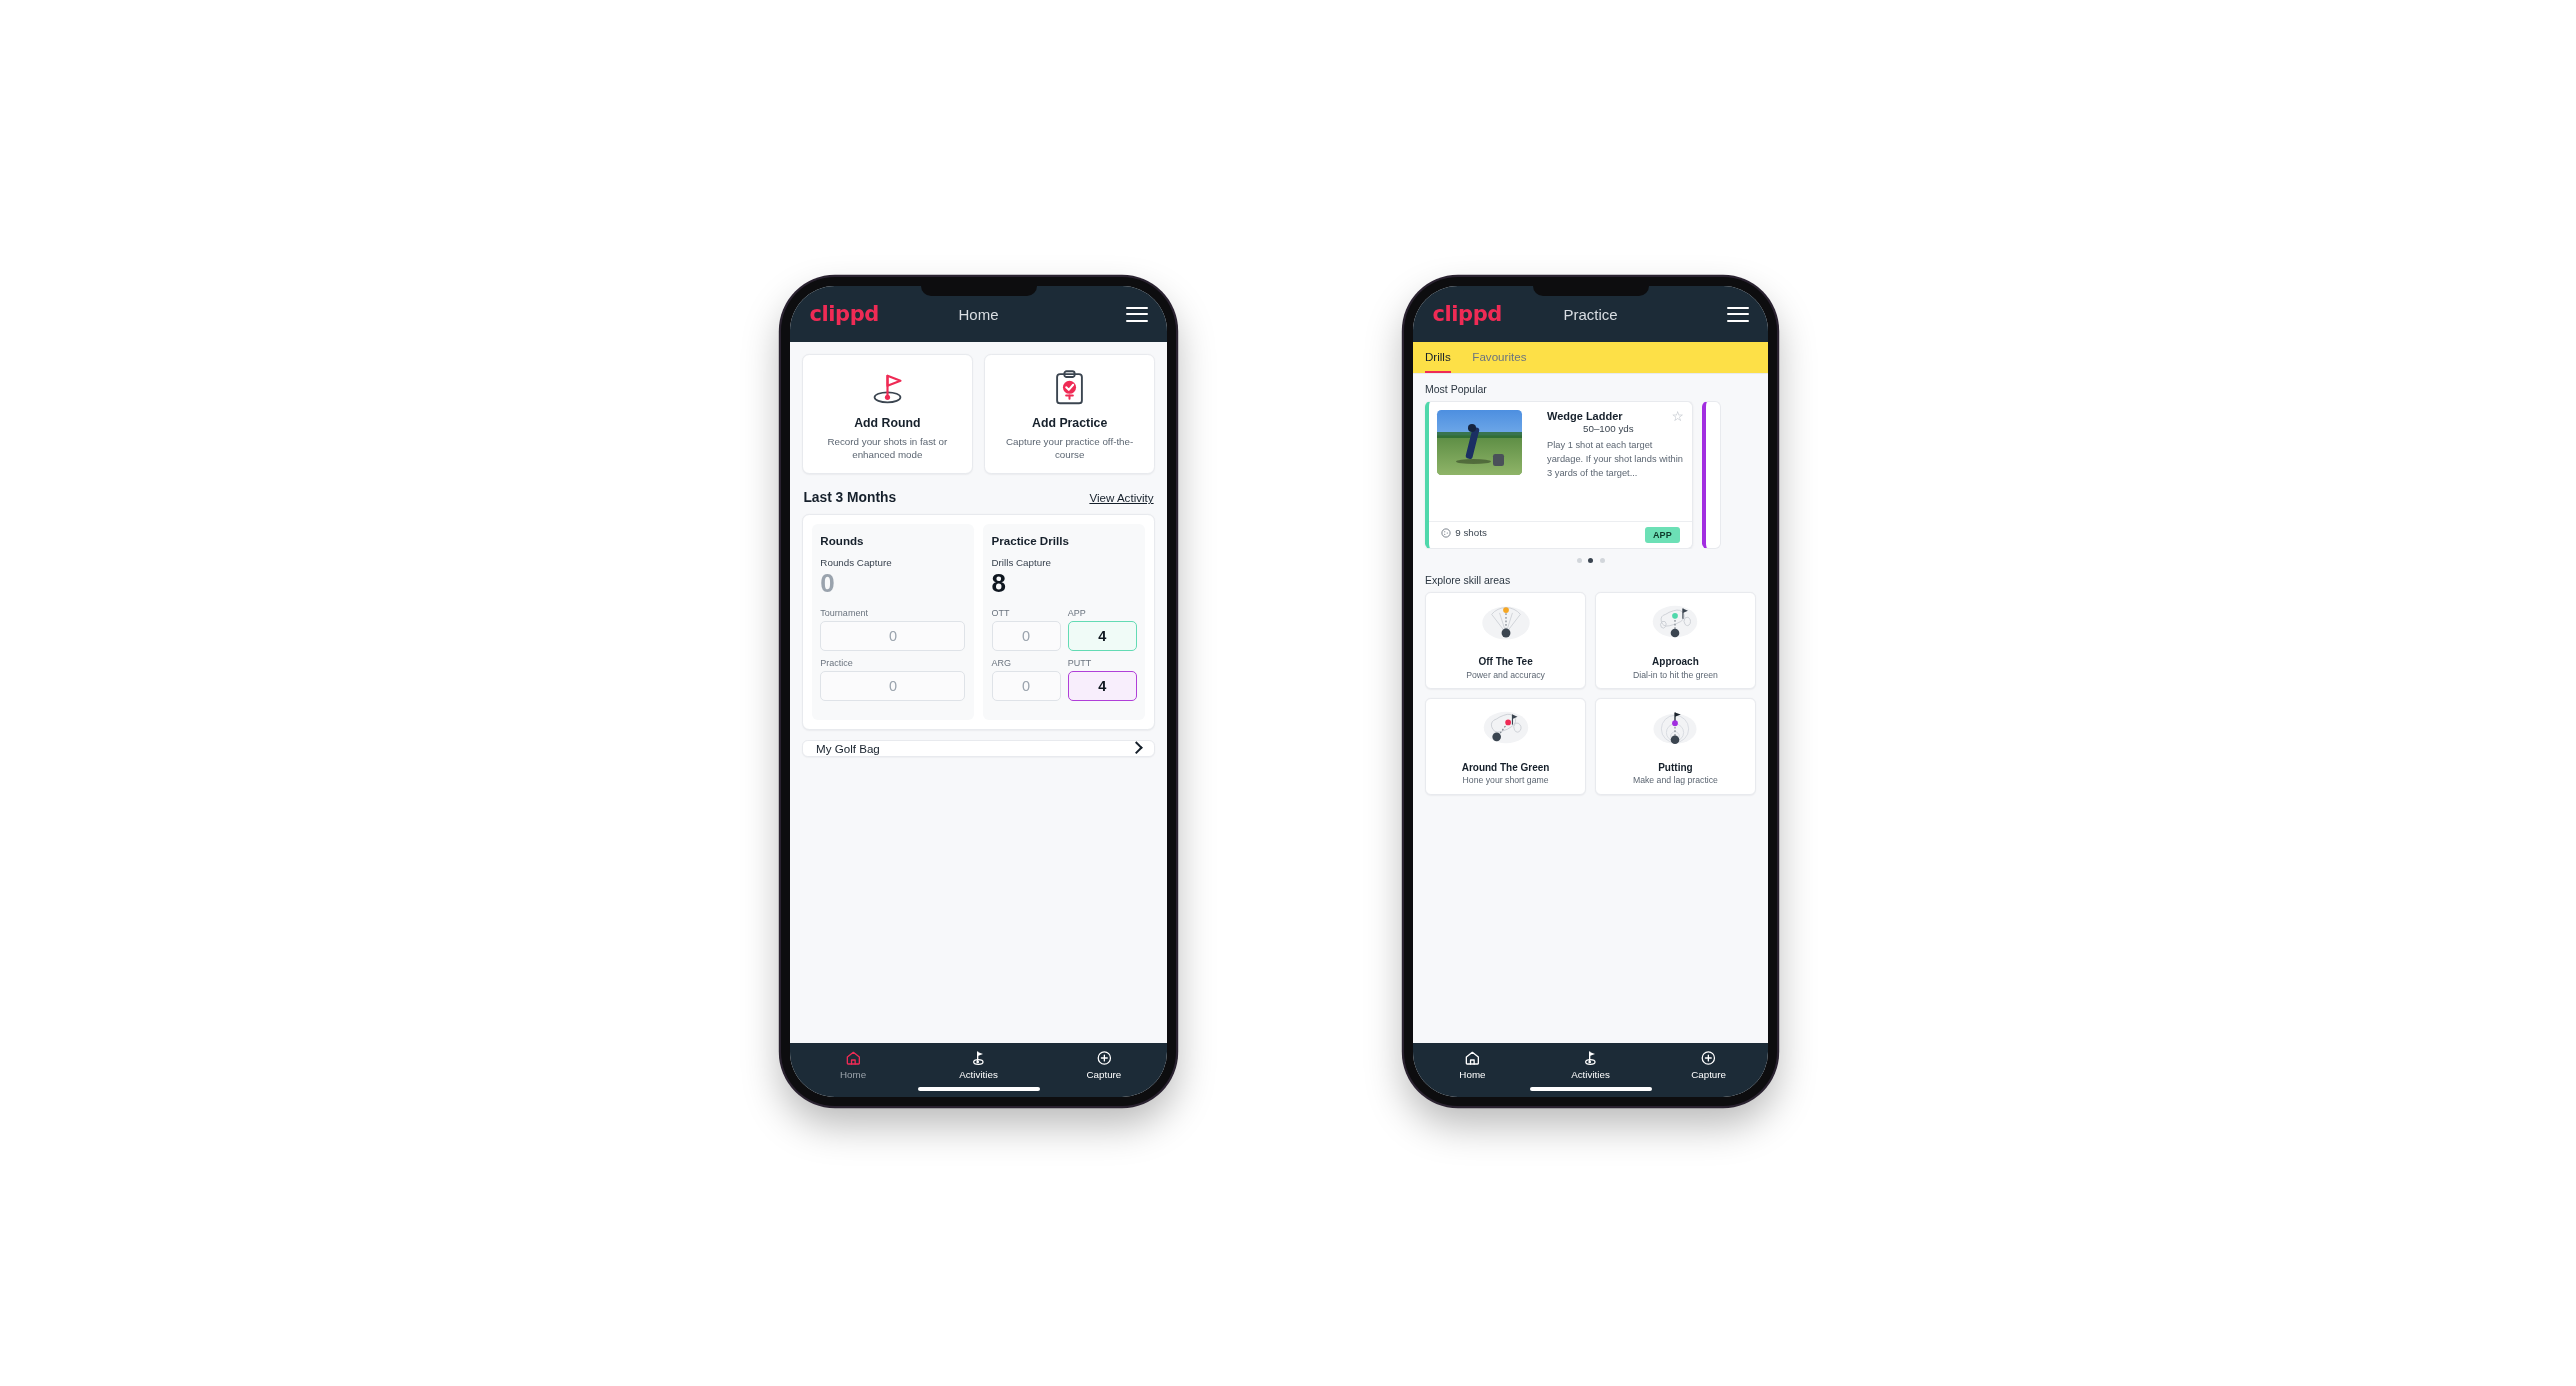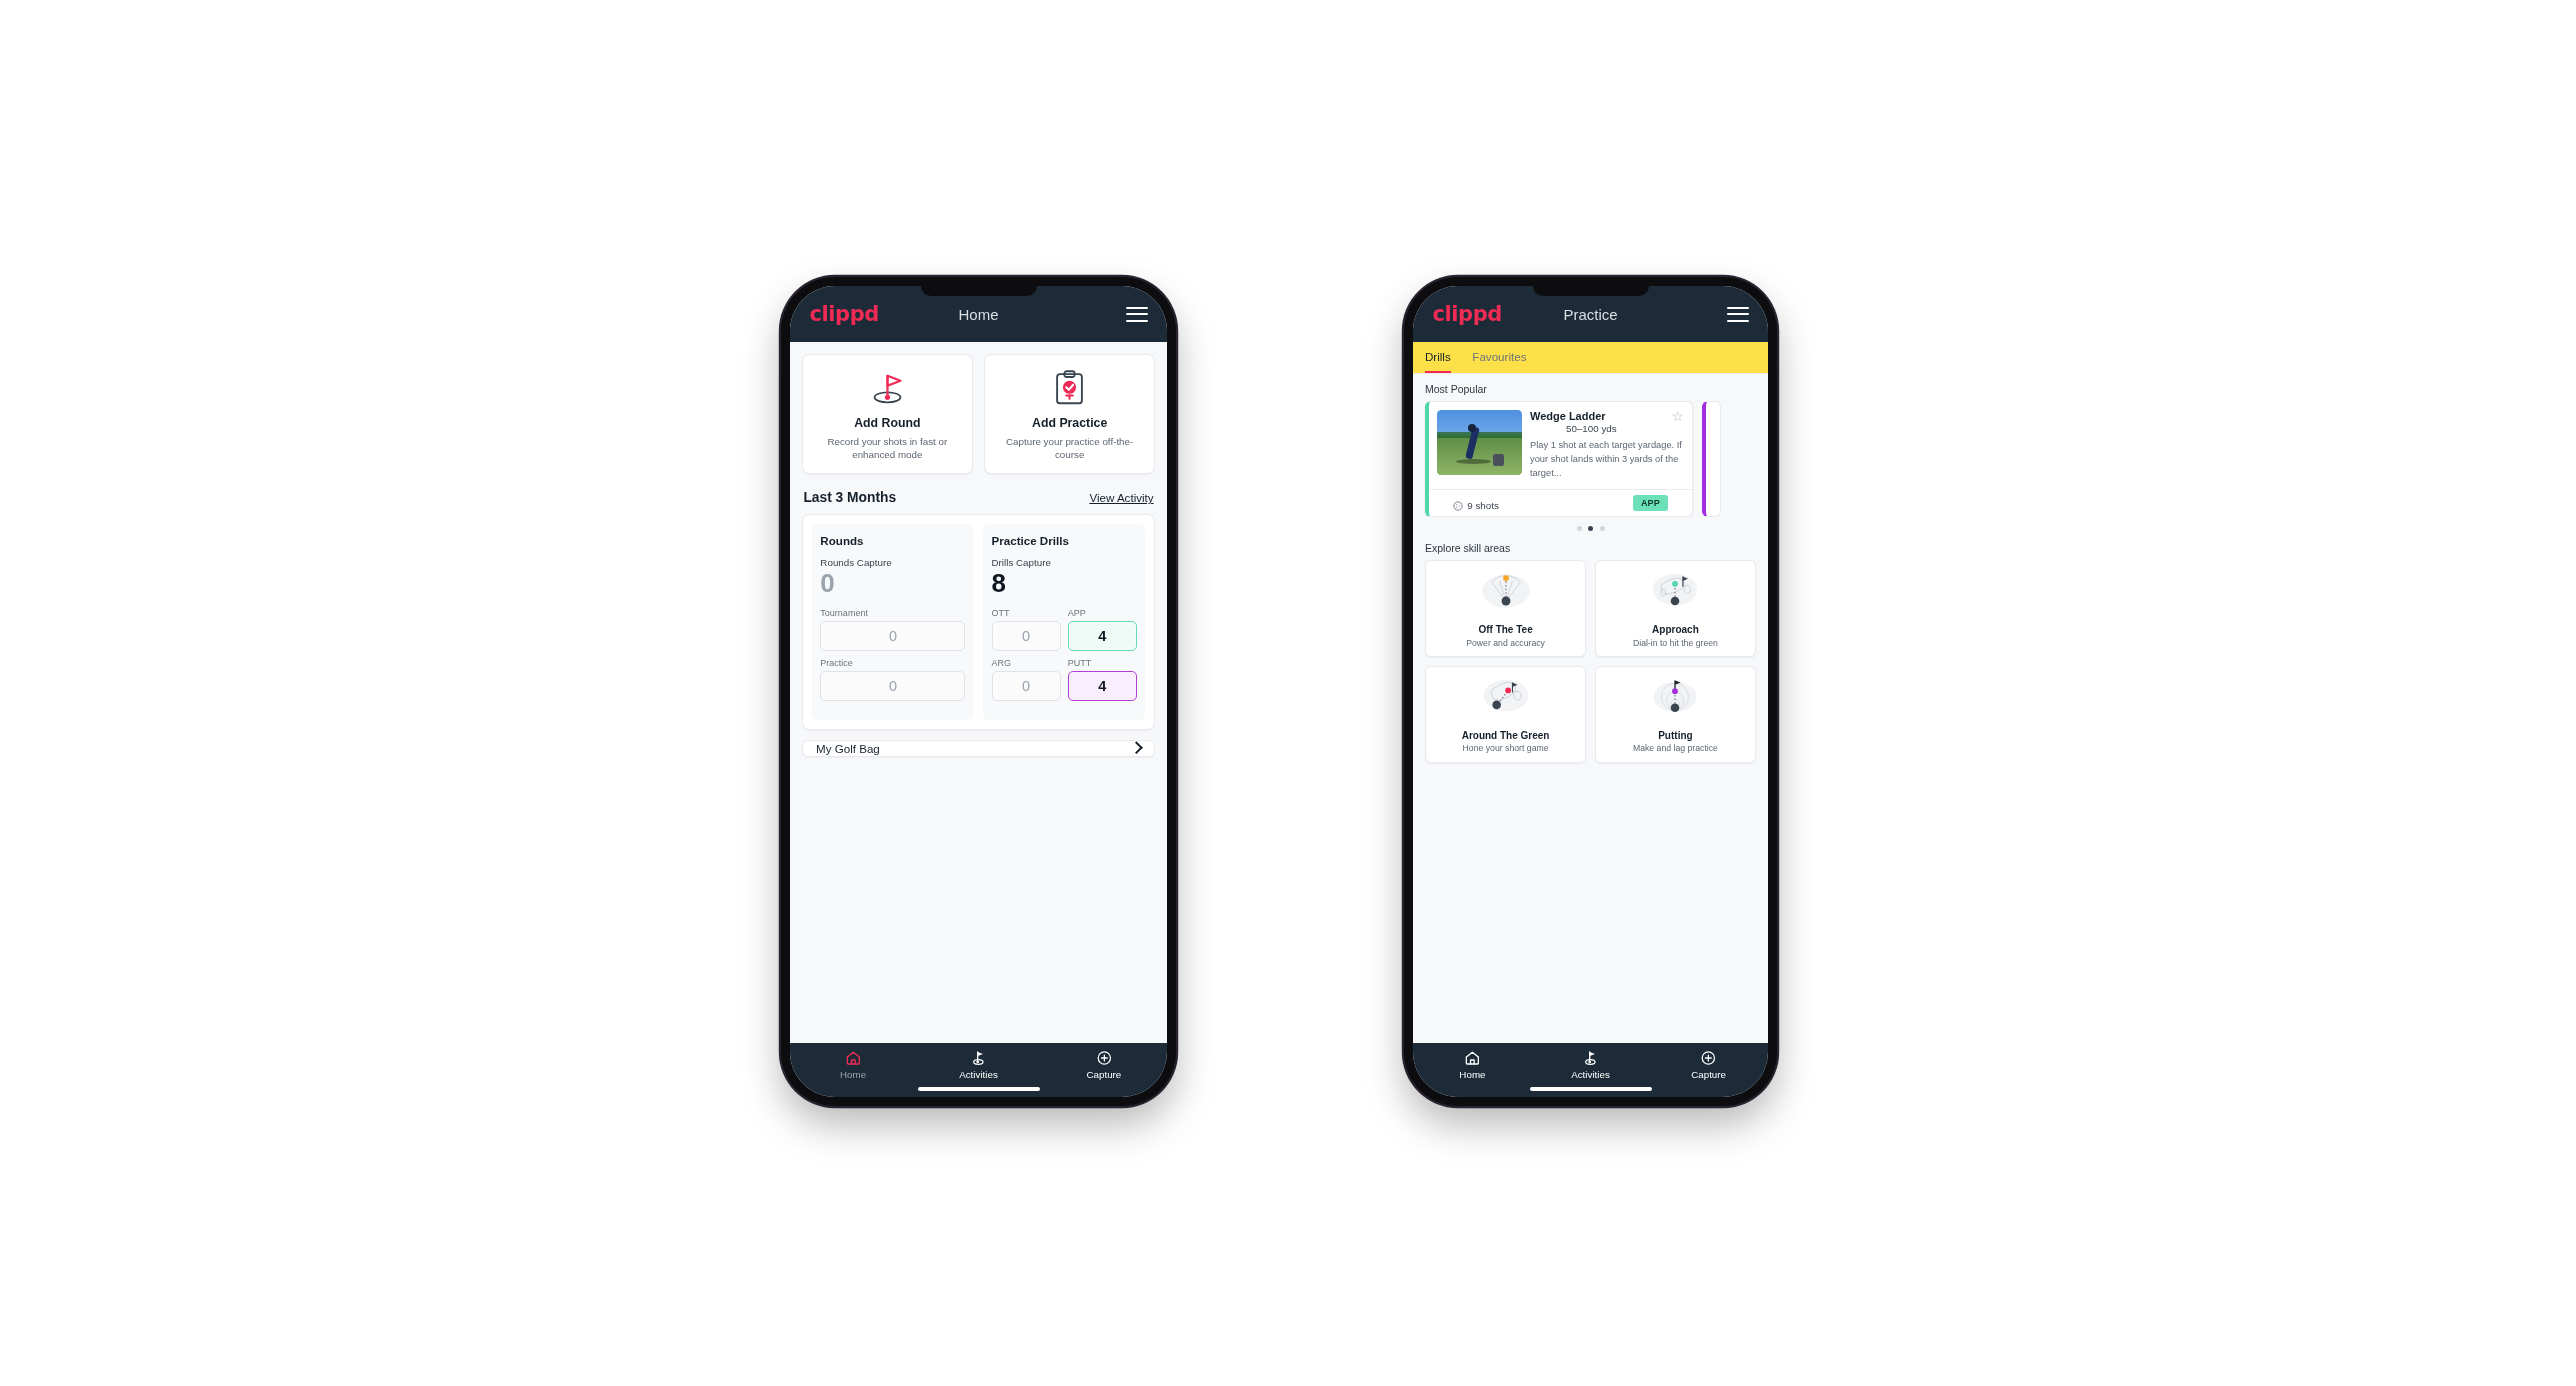--- a/index.html
+++ b/index.html
@@ -136,21 +136,21 @@
 
   .p2body { flex: 1 1 auto; padding: 8.7px 0 0 0; overflow: hidden; }
   .p2-label { font-size: 10.5px; color: #2c3742; padding: 0 11.6px 5.8px 11.6px; }
 
   .carousel { position: relative; padding-left: 11.6px; display: flex; gap: 8.7px; overflow: hidden; }
   .drill-card {
     flex: 0 0 268px; background: #fff; border-radius: 5.8px; overflow: hidden;
     border: 0.7px solid #e8eaee; border-left: 4.3px solid #4fd8ab;
     box-shadow: 0 0.7px 2.2px rgba(16,24,40,.07);
   }
-  .drill-top { display: flex; padding: 8px 8px 8.7px 8px; gap: 8px; }
+  .drill-top { display: flex; padding: 8px 8px 8.7px 8px; gap: 25px; }
   .thumb {
     flex: 0 0 85px; height: 65px; border-radius: 4.3px; overflow: hidden; position: relative;
     background: linear-gradient(#4d8fe0 0%, #6fa8e8 38%, #3f7d3a 40%, #79a85d 100%);
   }
   .thumb .hill { position: absolute; left: 0; right: 0; top: 34%; height: 16%; background: #2f6b34; opacity: .85; }
   .thumb .green { position: absolute; left: 0; right: 0; bottom: 0; height: 56%;
                   background: linear-gradient(#5f8f46, #8fb468); }
   .thumb .golfer { position: absolute; left: 38%; top: 26%; width: 6.5px; height: 32px; background: #1b2f63;
                    border-radius: 2.2px; transform: rotate(14deg); }
   .thumb .head { position: absolute; left: 36%; top: 22%; width: 8.7px; height: 8px; background: #16243f; border-radius: 50%; }
@@ -158,21 +158,21 @@
   .thumb .shadow { position: absolute; left: 22%; bottom: 16%; width: 35px; height: 5px; background: rgba(0,0,0,.35);
                    border-radius: 50%; filter: blur(0.7px); }
 
   .drill-info { flex: 1; min-width: 0; }
   .drill-hdr { display: flex; align-items: flex-start; }
   .drill-name { font-size: 11px; font-weight: 700; color: #16202b; }
   .drill-yds { font-size: 9.8px; color: #3b4550; margin-top: 0.7px; margin-left: 36px; }
   .star { margin-left: auto; font-size: 13.8px; color: #b7bdc5; line-height: 1; }
   .drill-desc { font-size: 9.3px; color: #5c6672; line-height: 1.48; margin-top: 5.8px; }
   .drill-foot {
-    border-top: 0.7px solid #eceef1; padding: 5px 24px; display: flex; align-items: flex-end;
+    border-top: 0.7px solid #eceef1; padding: 5px 12px; display: flex; align-items: flex-start; margin-top: 32px;
   }
   .shots { font-size: 9.8px; color: #3b4550; display: flex; align-items: center; gap: 4.3px; }
   .badge {
     margin-left: auto; background: #6ce0b6; color: #0f3a2b; font-size: 9px; font-weight: 700;
     padding: 2.9px 8px; border-radius: 2.9px; letter-spacing: 0.2px;
   }
   .peek { flex: 0 0 19px; background: #fff; border-radius: 5.8px; border: 0.7px solid #e8eaee;
           border-left: 4.3px solid #a22ee0; }
 
   .dots { display: flex; gap: 6.5px; justify-content: center; padding: 8.7px 0 0 0; }

